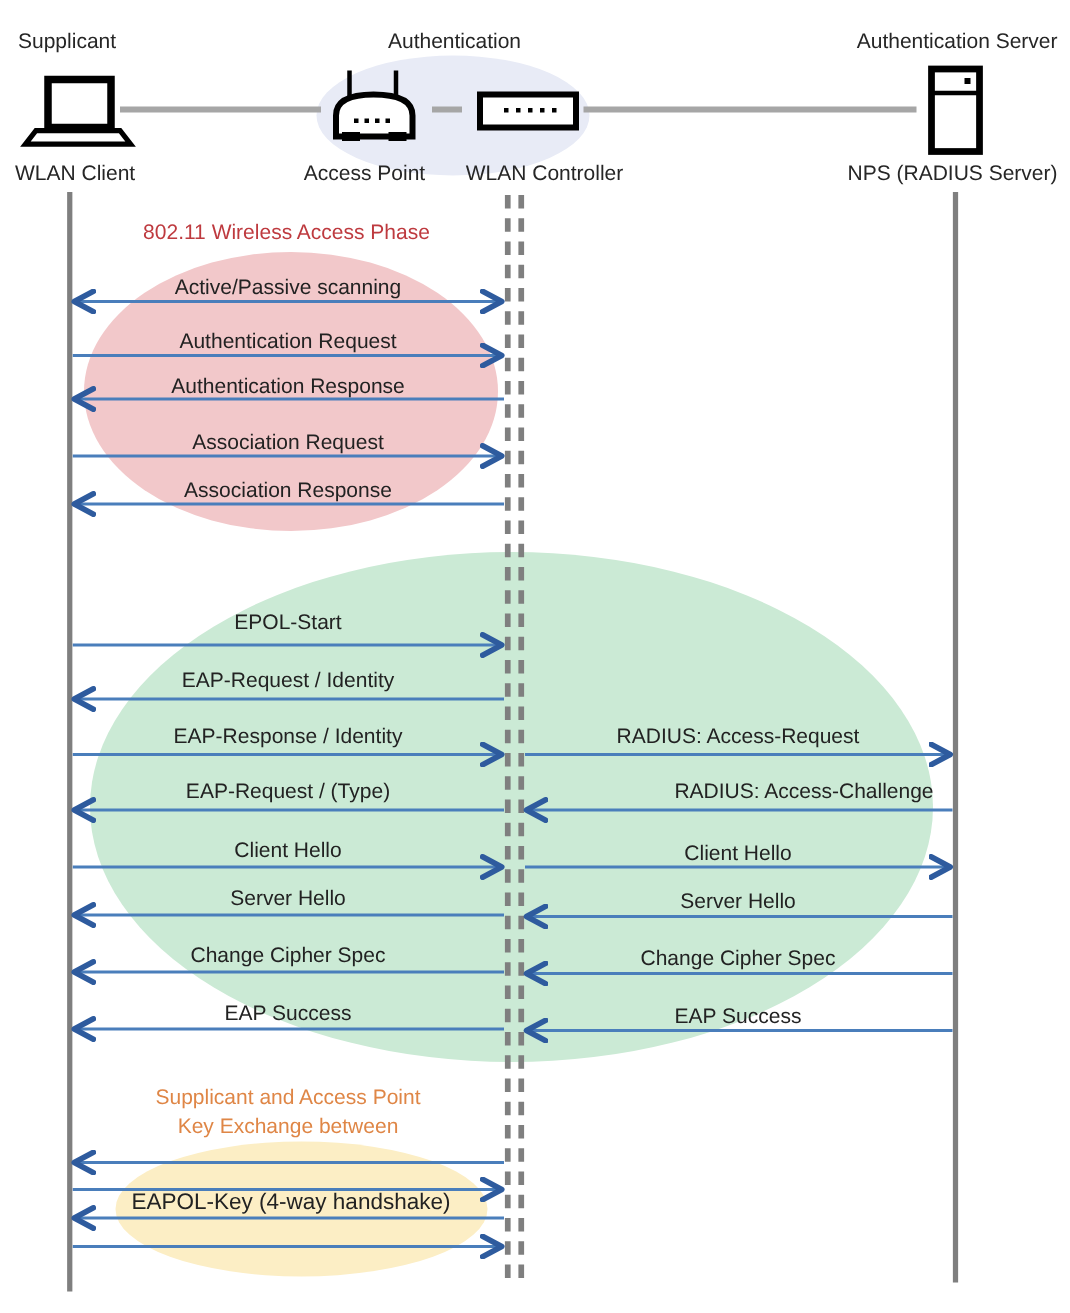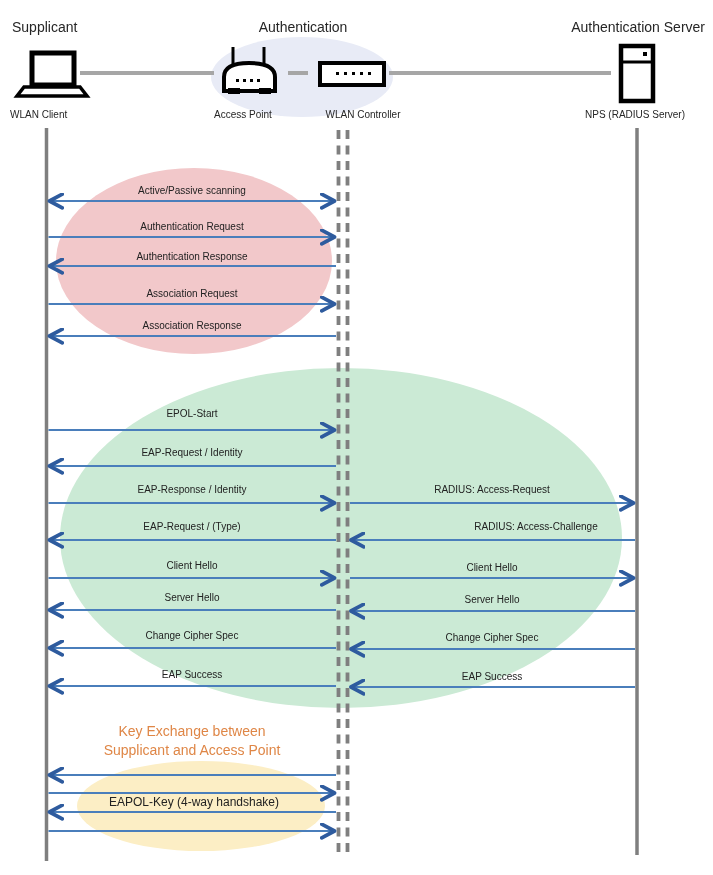--- a/index.html
+++ b/index.html
@@ -1,29 +1,29 @@
 <!DOCTYPE html>
 <html><head>
 <meta charset="utf-8">
 <style>
   html,body{margin:0;padding:0;background:#ffffff;}
   #canvas{
     position:relative;width:713px;height:875px;background:#ffffff;overflow:hidden;
     font-family:"Liberation Sans",sans-serif;color:#262626;
   }
   #bg{position:absolute;left:0;top:0;}
-  .txt{position:absolute;white-space:nowrap;font-size:10px;color:#262626;line-height:16px;}
+  .txt{position:absolute;white-space:nowrap;font-size:14px;color:#262626;line-height:16px;}
   .ctr{transform:translateX(-50%);}
   .hdr{font-size:14px;}
   .phase-title{font-size:14px;}
   .p1t{color:#BE3A3F;}
   .p2t{color:#45BD68;}
   .p3t{color:#DF8646;text-align:center;line-height:19px;}
   .msg{color:#222222;}
-  .eapol{font-size:12px;}
+  .eapol{font-size:15px;}
 </style>
 </head>
 <body>
 
 <div id="canvas">
 
   <svg id="bg" width="713" height="875" viewBox="0 0 713 875">
     <defs>
       <marker id="ah" viewBox="0 0 10 10" refX="8.5" refY="5" markerWidth="8.5" markerHeight="8.5" orient="auto">
         <path d="M1,1 L8.5,5 L1,9" fill="none" stroke="#2E5B9E" stroke-width="2.2" stroke-linecap="round" stroke-linejoin="round"></path>
@@ -121,20 +121,21 @@
 
   <div class="txt hdr" style="left:12px;top:19px;">Supplicant</div>
   <div class="txt hdr ctr" style="left:303px;top:19px;">Authentication</div>
   <div class="txt hdr" style="right:8px;top:19px;">Authentication Server</div>
 
   <div class="txt" style="left:10px;top:107px;">WLAN Client</div>
   <div class="txt ctr" style="left:243px;top:107px;">Access Point</div>
   <div class="txt ctr" style="left:363px;top:107px;">WLAN Controller</div>
   <div class="txt ctr" style="left:635px;top:107px;">NPS (RADIUS Server)</div>
 
+  <div class="txt phase-title p1t ctr" style="left:191px;top:146px;">802.11 Wireless Access Phase</div>
   <div class="txt msg ctr" style="left:192px;top:183px;text-align:center;">Active/Passive scanning</div>
   <div class="txt msg ctr" style="left:192px;top:219px;">Authentication Request</div>
   <div class="txt msg ctr" style="left:192px;top:249px;">Authentication Response</div>
   <div class="txt msg ctr" style="left:192px;top:286px;">Association Request</div>
   <div class="txt msg ctr" style="left:192px;top:318px;">Association Response</div>
 
   <div class="txt msg ctr" style="left:192px;top:406px;">EPOL-Start</div>
   <div class="txt msg ctr" style="left:192px;top:445px;">EAP-Request / Identity</div>
   <div class="txt msg ctr" style="left:192px;top:482px;">EAP-Response / Identity</div>
   <div class="txt msg ctr" style="left:192px;top:519px;">EAP-Request / (Type)</div>
@@ -144,18 +145,18 @@
   <div class="txt msg ctr" style="left:192px;top:667px;">EAP Success</div>
 
   <div class="txt msg ctr" style="left:492px;top:482px;">RADIUS: Access-Request</div>
   <div class="txt msg ctr" style="left:492px;top:519px;margin-left:44px;">RADIUS: Access-Challenge</div>
   <div class="txt msg ctr" style="left:492px;top:560px;">Client Hello</div>
   <div class="txt msg ctr" style="left:492px;top:592px;">Server Hello</div>
   <div class="txt msg ctr" style="left:492px;top:630px;">Change Cipher Spec</div>
   <div class="txt msg ctr" style="left:492px;top:669px;">EAP Success</div>
 
   <div class="txt phase-title p3t ctr" style="left:192px;top:722px;">
+    <div>Supplicant and Access Point</div>
     <div>Key Exchange between</div>
-    <div>Supplicant and Access Point</div>
   </div>
   <div class="txt msg eapol ctr" style="left:194px;top:794px;">EAPOL-Key (4-way handshake)</div>
 
 </div>
 
 </body></html>

